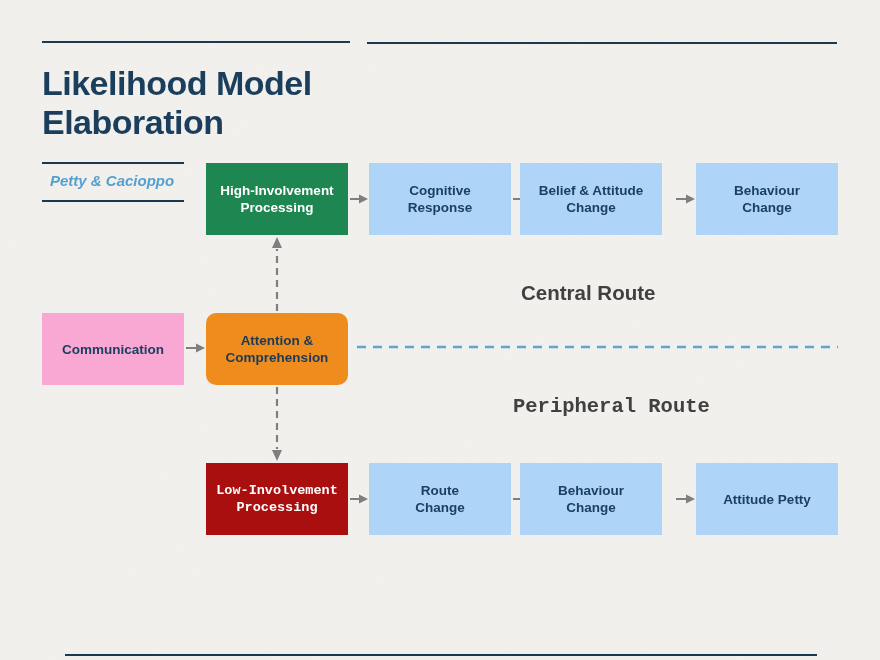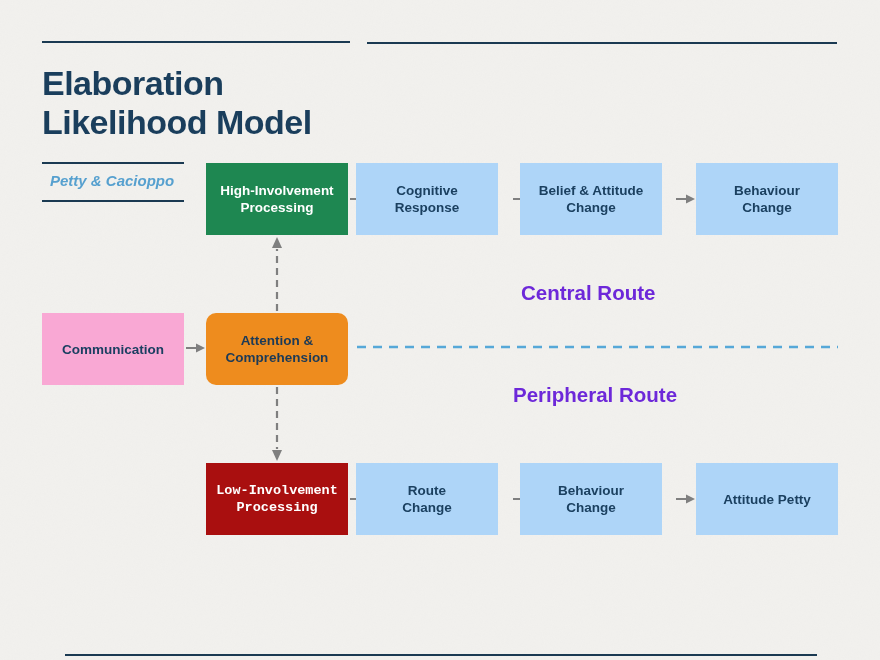--- a/index.html
+++ b/index.html
@@ -38,51 +38,51 @@
   .box-red{background:#a90f0f;color:#ffffff;font-family:Liberation Mono, monospace;}
   .box-orange{background:#ee8c1e;color:#1c3a57;border-radius:10px;}
   .box-blue{background:#f9a8d4;color:#1b3f61;}
   .box-light{background:#aed5f8;color:#1b4060;}
 
   .row-top{top:163px;}
   .row-mid{top:313px;}
   .row-bot{top:463px;}
   .col-0{left:42px;}
   .col-1{left:206px;}
-  .col-2{left:356px;text-align:center;}
+  .col-2{left:369px;text-align:center;}
   .col-3{left:520px;}
   .col-4{left:696px;}
 
   .route-label{
-    position:absolute;color:#6d28d9;font-size:20.5px;font-weight:bold;
+    position:absolute;color:#404040;font-size:20.5px;font-weight:bold;
     white-space:nowrap;
   }
   .route-central{left:521px;top:281px;}
-  .route-peripheral{left:513px;top:383px;}
+  .route-peripheral{left:513px;top:395px;font-family:Liberation Mono, monospace;}
 </style>
 </head>
 <body>
 
 <svg class="noise" width="880" height="660">
   <filter id="grain">
     <feTurbulence type="fractalNoise" baseFrequency="0.9" numOctaves="2" stitchTiles="stitch"></feTurbulence>
     <feColorMatrix type="saturate" values="0"></feColorMatrix>
     <feComponentTransfer>
         <feFuncA type="linear" slope="0.08"></feFuncA>
       </feComponentTransfer>
   </filter>
   <rect width="880" height="660" filter="url(#grain)"></rect>
 </svg>
 
 <div class="rule rule-top-left"></div>
 <div class="rule rule-top-right"></div>
 
 <div class="title">
+  <div>Likelihood Model</div>
   <div>Elaboration</div>
-  <div>Likelihood Model</div>
 </div>
 
 <div class="rule rule-byline-top"></div>
 <div class="byline">Petty &amp; Cacioppo</div>
 <div class="rule rule-byline-bottom"></div>
 
 <svg class="layer" width="880" height="660" viewBox="0 0 880 660">
 
   <g stroke="#7f7f7f" stroke-width="2" fill="#7f7f7f">
     <line x1="186" y1="348" x2="197" y2="348"></line>

